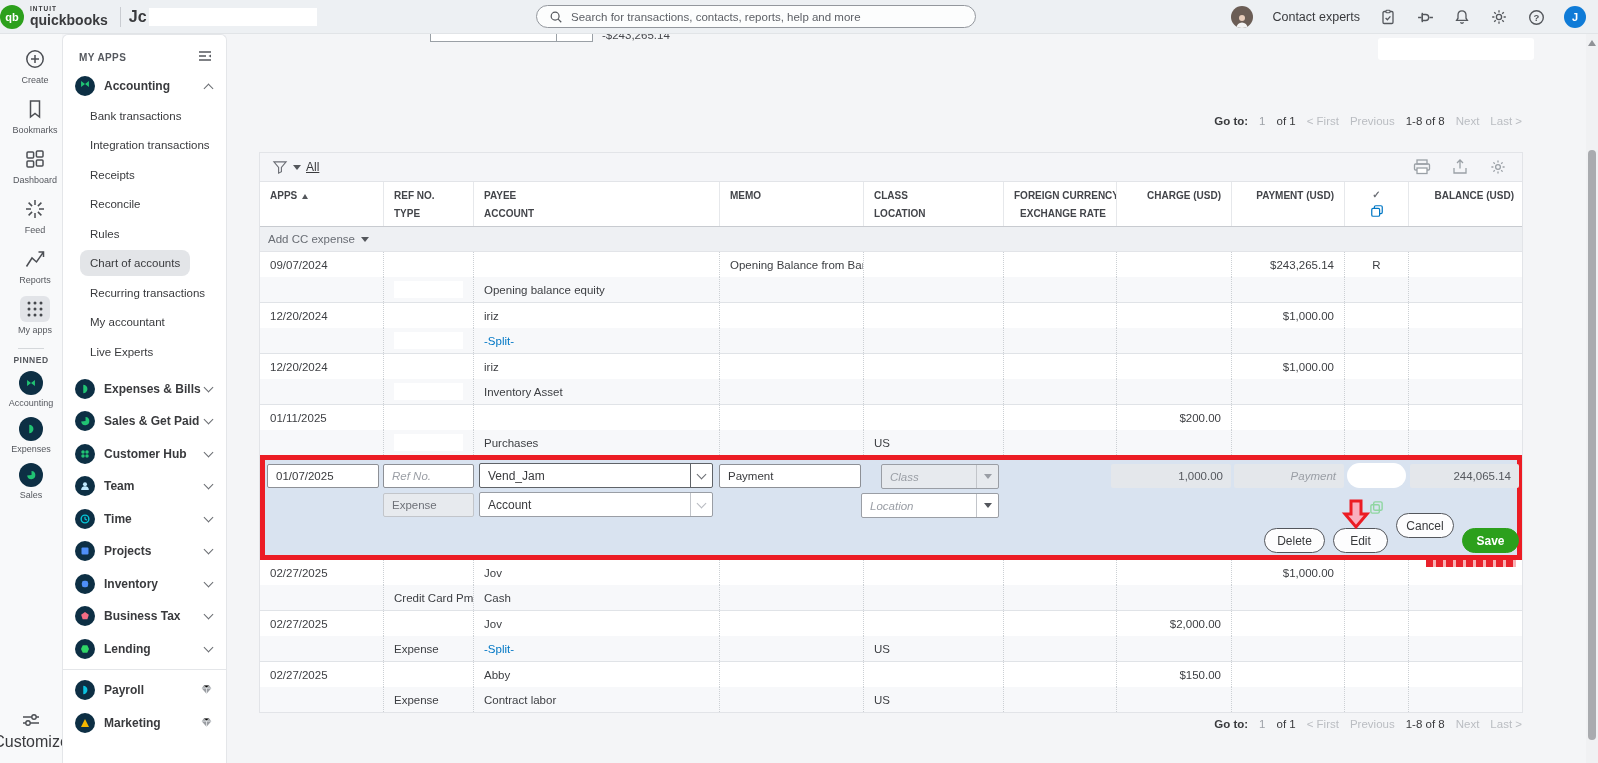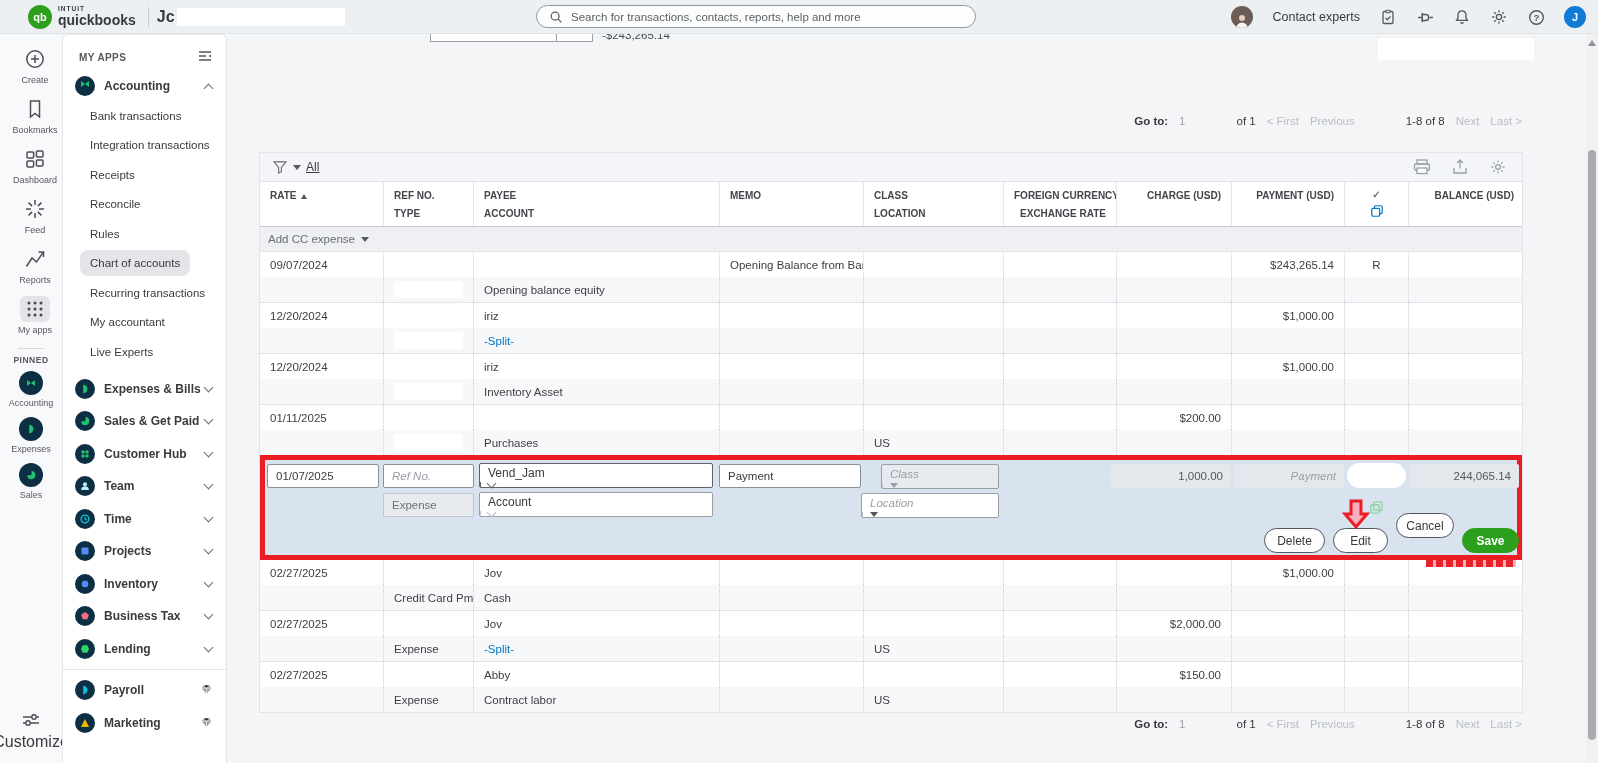--- a/index.html
+++ b/index.html
@@ -3,21 +3,21 @@
 <meta charset="utf-8">
 <style>
   * { margin:0; padding:0; box-sizing:border-box; }
   html,body { background:#d8dadd; }
   .page { position:relative; width:1598px; height:763px; overflow:hidden;
           background:#f4f5f7; font-family:"Liberation Sans", sans-serif; color:#393a3d; }
 
   
   .topbar { position:absolute; left:0; top:0; width:1598px; height:34px; background:#edf0f3;
             border-bottom:1px solid #e1e4e7; display:flex; align-items:center; z-index:30; }
-  .brand { display:flex; align-items:center; gap:6px; padding-left:28px; }
+  .brand { display:flex; align-items:center; gap:6px; padding-left:0; }
   .qb-badge { width:24px; height:24px; border-radius:50%; background:#2ca01c; color:#fff;
               font-weight:bold; font-size:11px; display:flex; align-items:center; justify-content:center; }
   .brand-text { line-height:1; }
   .brand-top { font-size:6.5px; font-weight:bold; letter-spacing:1px; color:#393a3d; }
   .brand-name { font-size:14px; font-weight:bold; color:#393a3d; }
   .tb-divider { width:1px; height:20px; background:#c9ccd1; margin:0 8px 0 12px; }
   .company { font-size:16px; font-weight:bold; color:#393a3d; }
   .redact-company { width:168px; height:18px; background:#fff; margin-left:2px; }
   .searchwrap { position:absolute; left:536px; top:5px; width:440px; height:23px; border:1px solid #93979d;
                 border-radius:12px; background:#fcfdfd; display:flex; align-items:center; padding:0 10px; gap:6px; }
@@ -69,21 +69,21 @@
                  border:1px solid #9aa0a6; }
   .partial-box .seg { position:absolute; left:125px; top:0; bottom:0; border-left:1px solid #9aa0a6; }
   .partial-balance { position:absolute; left:375px; top:-5px; font-size:11.5px; color:#45474c; }
   .partial-white { position:absolute; left:1151px; top:4px; width:156px; height:22px; background:#fff; border-radius:3px; }
 
   .pager { position:absolute; top:81px; right:64px; display:flex; gap:11px; font-size:11.5px; align-items:center; }
   .pager.bottom { top:684px; }
   .pg-label { font-weight:bold; color:#393a3d; }
   .pg-dim { color:#babdc2; }
   .pg-num { color:#9ea2a8; }
-  .pg-dark { color:#393a3d;margin-left:40px; }
+  .pg-dark { color:#393a3d; }
 
   .card { position:absolute; left:32px; top:118px; width:1264px; background:#fff; border:1px solid #e2e4e8; }
 
   .toolbar { height:29px; background:#f4f5f8; display:flex; align-items:center; padding:0 14px 0 12px;
              border-bottom:1px solid #e2e4e8; }
   .tb-filter { display:flex; align-items:center; gap:5px; cursor:pointer;text-decoration:underline; }
   .tb-filter .all { font-size:12px; color:#393a3d; }
   .caret { width:0; height:0; border-left:4px solid transparent; border-right:4px solid transparent;
            border-top:5px solid #54575c; display:inline-block; }
   .toolbar .spacer { flex:1; }
@@ -116,21 +116,21 @@
   .scrib { position:absolute; top:0; right:8px; width:90px; height:7px;
            background:repeating-linear-gradient(90deg,#e8222c 0 7px, rgba(232,34,44,.35) 7px 10px); }
 
   
   .editblock { position:relative; height:105px; background:#d9e3f0; border:5px solid #ec1c24; }
   .fld { position:absolute; height:24px; font-size:11.5px; display:flex; align-items:center; padding:0 8px;
          background:#fff; border:1px solid #8d9096; border-radius:2px; color:#393a3d; }
   .fld.gray { background:#e7eaee; border-color:#c2c5ca; color:#6e7178; }
   .fld.ph { color:#9a9ea5; font-style:italic; }
   .fld.num { justify-content:flex-end; border:none; background:#e4e7eb; color:#55585e; }
-  .combo { position:absolute; height:25px; display:flex; background:#fff; border:1px solid #5f6368; border-radius:2px;flex-direction:column; }
+  .combo { position:absolute; height:25px; display:flex; background:#fff; border:1px solid #5f6368; border-radius:2px; }
   .combo .ctext { flex:1; display:flex; align-items:center; padding:0 8px; font-size:12px; color:#393a3d; }
   .combo .cbtn { width:22px; border-left:1px solid #5f6368; display:flex; align-items:center; justify-content:center; }
   .combo.lite { border-color:#9a9ea5; }
   .combo.lite .cbtn { border-left-color:#c2c5ca; }
   .oval { position:absolute; width:59px; height:25px; background:#fff; border-radius:13px; }
   .btn { position:absolute; height:25px; border-radius:13px; background:#fdfdfe; border:1px solid #53565c;
          font-size:12px; color:#393a3d; display:flex; align-items:center; justify-content:center; cursor:pointer;
          font-family:"Liberation Sans", sans-serif; }
   .btn.save { background:#2ca01c; border-color:#2ca01c; color:#fff; font-weight:bold; }
   .red-arrow { position:absolute; z-index:5; }
@@ -523,21 +523,21 @@
         </span>
         <span class="tool-ic">
           <svg width="16" height="16" viewBox="0 0 16 16">
               <circle cx="8" cy="8" r="2.4" fill="none" stroke="#9aa0a6" stroke-width="1.3"></circle>
               <path d="M8 1.4v2M8 12.6v2M1.4 8h2M12.6 8h2M3.4 3.4l1.4 1.4M11.2 11.2l1.4 1.4M12.6 3.4l-1.4 1.4M4.8 11.2l-1.4 1.4" stroke="#9aa0a6" stroke-width="1.3"></path>
             </svg>
         </span>
       </div>
 
       <div class="hline">
-        <div class="hcell"><span>RATE</span><span class="sort-up"></span></div>
+        <div class="hcell"><span>APPS</span><span class="sort-up"></span></div>
         <div class="hcell">
             <div>REF NO.</div>
             <div>TYPE</div>
           </div>
         <div class="hcell">
             <div>PAYEE</div>
             <div>ACCOUNT</div>
           </div>
         <div class="hcell">
             <div>MEMO</div>

